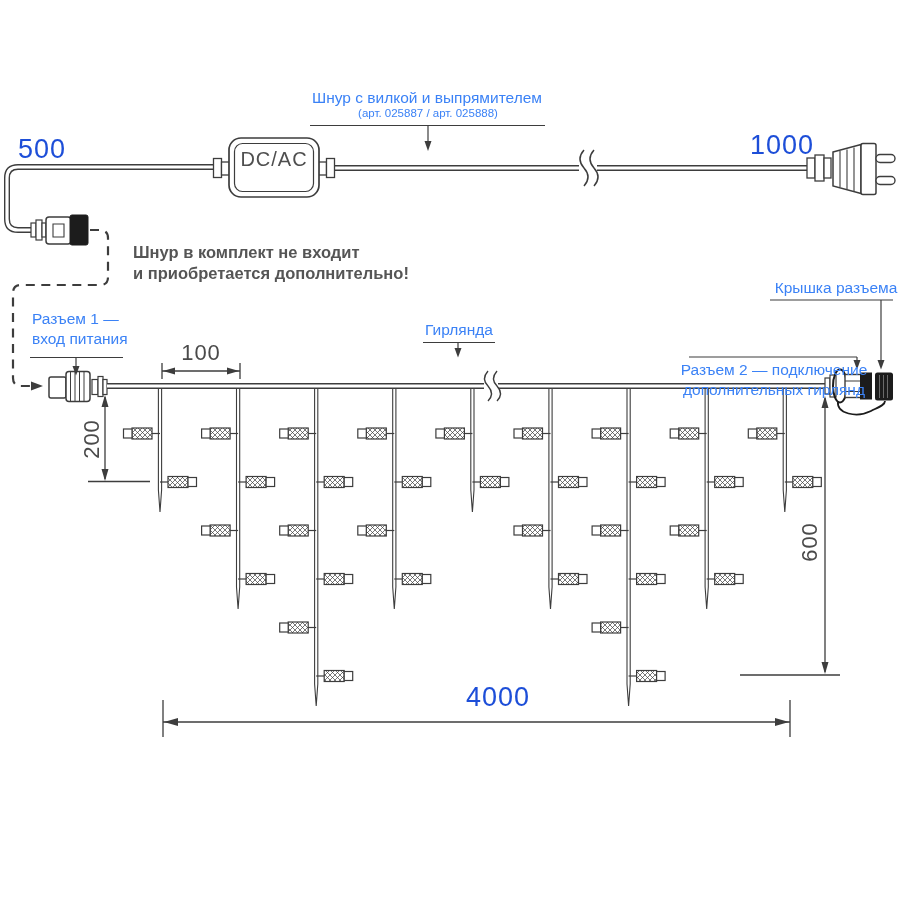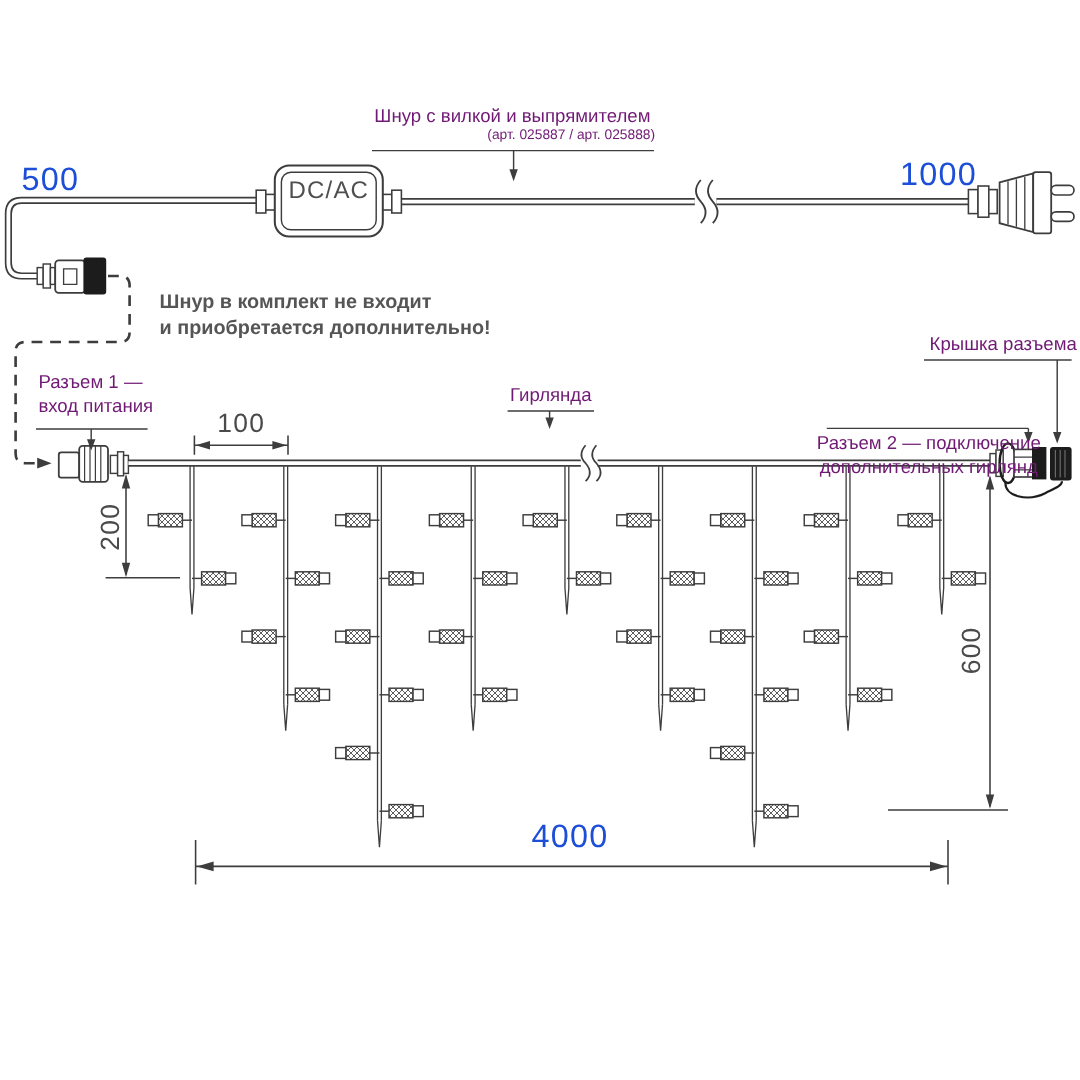--- a/index.html
+++ b/index.html
@@ -1,25 +1,25 @@
 <!DOCTYPE html>
 <html><head>
 <meta charset="utf-8">
 <style>
   html,body{margin:0;padding:0;}
   body{width:900px;height:900px;background:#ffffff;font-family:"Liberation Sans",sans-serif;}
   .canvas{position:relative;width:900px;height:900px;background:#fff;overflow:hidden;}
   svg{position:absolute;left:0;top:0;}
-  .lbl{position:absolute;color:#701a75;white-space:nowrap;}
+  .lbl{position:absolute;color:#3b82f6;white-space:nowrap;}
   .dim{font-size:27px;color:#1d4ed8;letter-spacing:1px;}
   .dim-sm{font-size:22px;color:#4a4a4a;letter-spacing:1px;}
   .ctr{transform:translateX(-50%);}
   .v-label{transform:translate(-50%,-50%) rotate(-90deg);}
   .anno{font-size:15.5px;line-height:19px;}
-  .anno-sm{font-size:11.5px;margin-left:48px;}
+  .anno-sm{font-size:11.5px;}
   .note{font-size:16.5px;font-weight:600;line-height:20px;color:#555;}
   .dcac{position:absolute;left:229px;top:138px;width:90px;height:43px;display:flex;align-items:center;justify-content:center;font-size:20px;letter-spacing:1px;color:#4f4f4f;}
   .txt-c{text-align:center;margin-top:46px;}
 </style>
 </head>
 <body>
 
 <div class="canvas">
 
 <svg width="900" height="900" viewBox="0 0 900 900">
@@ -404,15 +404,15 @@
 <div class="lbl anno ctr" style="left:459px;top:320px;">Гирлянда</div>
 
 <div class="lbl anno ctr txt-c" style="left:774px;top:314px;">Разъем 2 — подключение</div>
 <div class="lbl anno ctr txt-c" style="left:774px;top:334px;">дополнительных гирлянд</div>
 
 <div class="lbl anno ctr" style="left:836px;top:278px;">Крышка разъема</div>
 
 <div class="lbl dim-sm ctr" style="left:201px;top:340px;">100</div>
 <div class="lbl dim-sm v-label" style="left:92px;top:439px;">200</div>
 <div class="lbl dim-sm v-label" style="left:810px;top:542px;">600</div>
-<div class="lbl dim ctr" style="left:475px;top:682px;">4000</div>
+<div class="lbl dim ctr" style="left:498px;top:682px;">4000</div>
 
 </div>
 
 </body></html>

